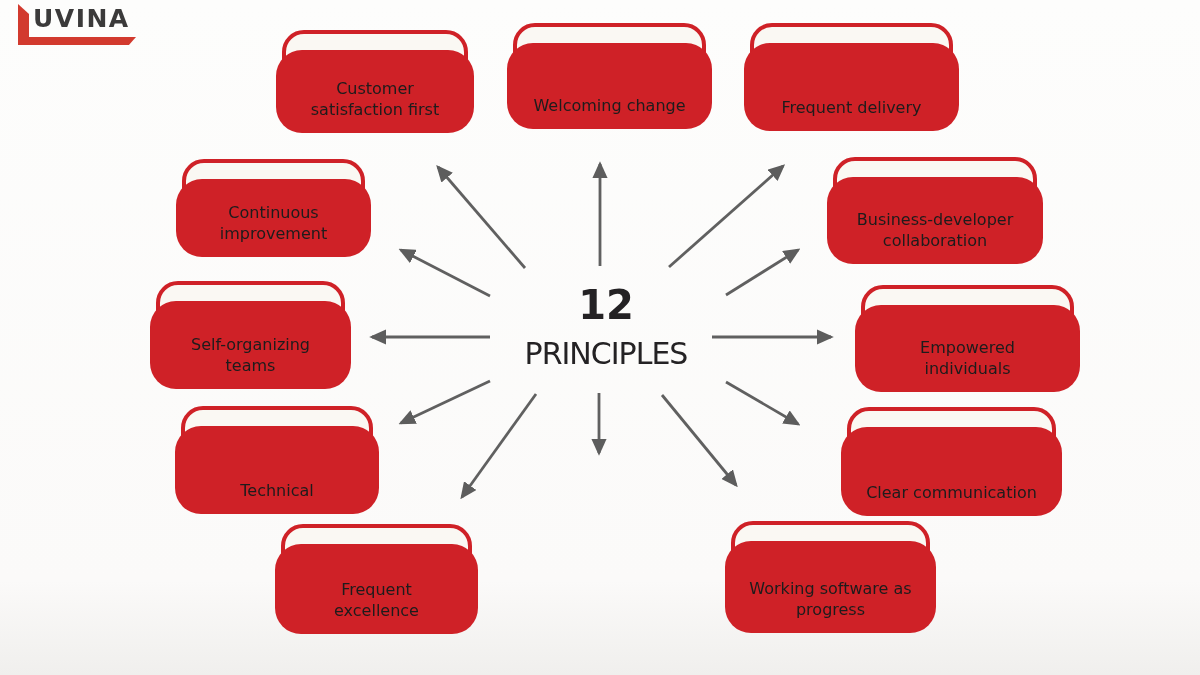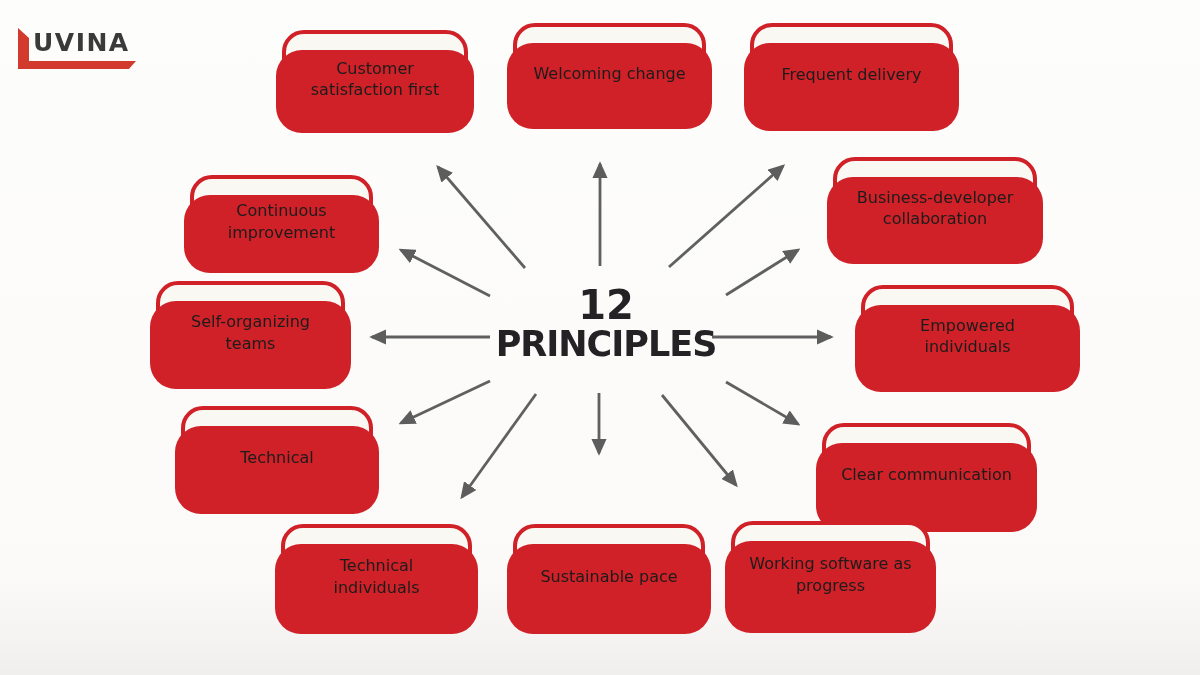--- a/index.html
+++ b/index.html
@@ -5,21 +5,21 @@
   html,body{margin:0;padding:0;}
   body{font-family:"DejaVu Sans","Liberation Sans",sans-serif;}
   .canvas{
     position:relative;
     width:1200px;height:675px;
     overflow:hidden;
     background:linear-gradient(180deg,#fdfdfc 0%,#fbfaf9 86%,#f0efed 100%);
   }
 
   
-  .logo{position:absolute;left:16px;top:24px;width:130px;height:46px;}
+  .logo{position:absolute;left:16px;top:0;width:130px;height:46px;}
   .logo-vbar{
     position:absolute;left:2px;top:4px;width:11px;height:36px;
     background:#d23a2e;
     clip-path:polygon(0 0,100% 28%,100% 100%,0 100%);
   }
   .logo-underline{
     position:absolute;left:2px;top:37px;width:118px;height:8px;
     background:#d23a2e;
     clip-path:polygon(0 0,100% 0,94% 100%,0 100%);
   }
@@ -27,29 +27,29 @@
     position:absolute;left:17px;top:4px;
     font-size:25px;font-weight:bold;color:#3b3a3a;letter-spacing:1.5px;
   }
 
   
   .center-title{
     position:absolute;left:420px;top:284px;width:372px;
     text-align:center;color:#242224;line-height:1.05;
   }
   .center-title .num{font-size:40px;font-weight:bold;letter-spacing:0;}
-  .center-title .word{font-size:35px;font-weight:bold;letter-spacing:-1px;margin-top:0;}
+  .center-title .word{font-size:30px;font-weight:normal;letter-spacing:-1px;margin-top:12px;}
 
   
   .pbox{
     position:absolute;
     background:#faf8f3;
     border:4px solid #cf2127;
     border-radius:22px;
-    display:flex;align-items:center;justify-content:center;
+    display:flex;align-items:flex-end;justify-content:center;
     box-sizing:border-box;
     z-index:2;
   }
   .pbox::before{
     content:"";
     position:absolute;
     left:-10px;right:-10px;top:16px;bottom:-9px;
     background:#cf2127;
     border-radius:26px;
     z-index:-1;
@@ -115,41 +115,38 @@
   </div>
 
   <div class="pbox" style="left:833px;top:157px;width:204px;height:102px;">
     <span class="lbl w185">Business-developer collaboration</span>
   </div>
 
   <div class="pbox" style="left:861px;top:285px;width:213px;height:102px;">
     <span class="lbl w140">Empowered individuals</span>
   </div>
 
-  <div class="pbox" style="left:822px;top:407px;width:209px;height:104px;margin-top:16px;">
+  <div class="pbox" style="left:847px;top:407px;width:209px;height:104px;">
     <span class="lbl">Clear communication</span>
   </div>
 
   <div class="pbox" style="left:731px;top:521px;width:199px;height:107px;">
     <span class="lbl w180">Working software as progress</span>
   </div>
 
-  <div class="pbox" style="left:513px;top:524px;width:192px;height:105px;">
-    <span class="lbl">Sustainable pace</span>
-  </div>
 
   <div class="pbox" style="left:281px;top:524px;width:191px;height:105px;">
-    <span class="lbl w120">Technical individuals</span>
+    <span class="lbl w120">Frequent excellence</span>
   </div>
 
   <div class="pbox" style="left:181px;top:406px;width:192px;height:103px;">
     <span class="lbl">Technical</span>
   </div>
 
   <div class="pbox" style="left:156px;top:281px;width:189px;height:103px;">
     <span class="lbl w155">Self-organizing teams</span>
   </div>
 
-  <div class="pbox" style="left:190px;top:159px;width:183px;height:93px;margin-top:16px;">
+  <div class="pbox" style="left:182px;top:159px;width:183px;height:93px;">
     <span class="lbl w150">Continuous improvement</span>
   </div>
 
 </div>
 
 </body></html>

